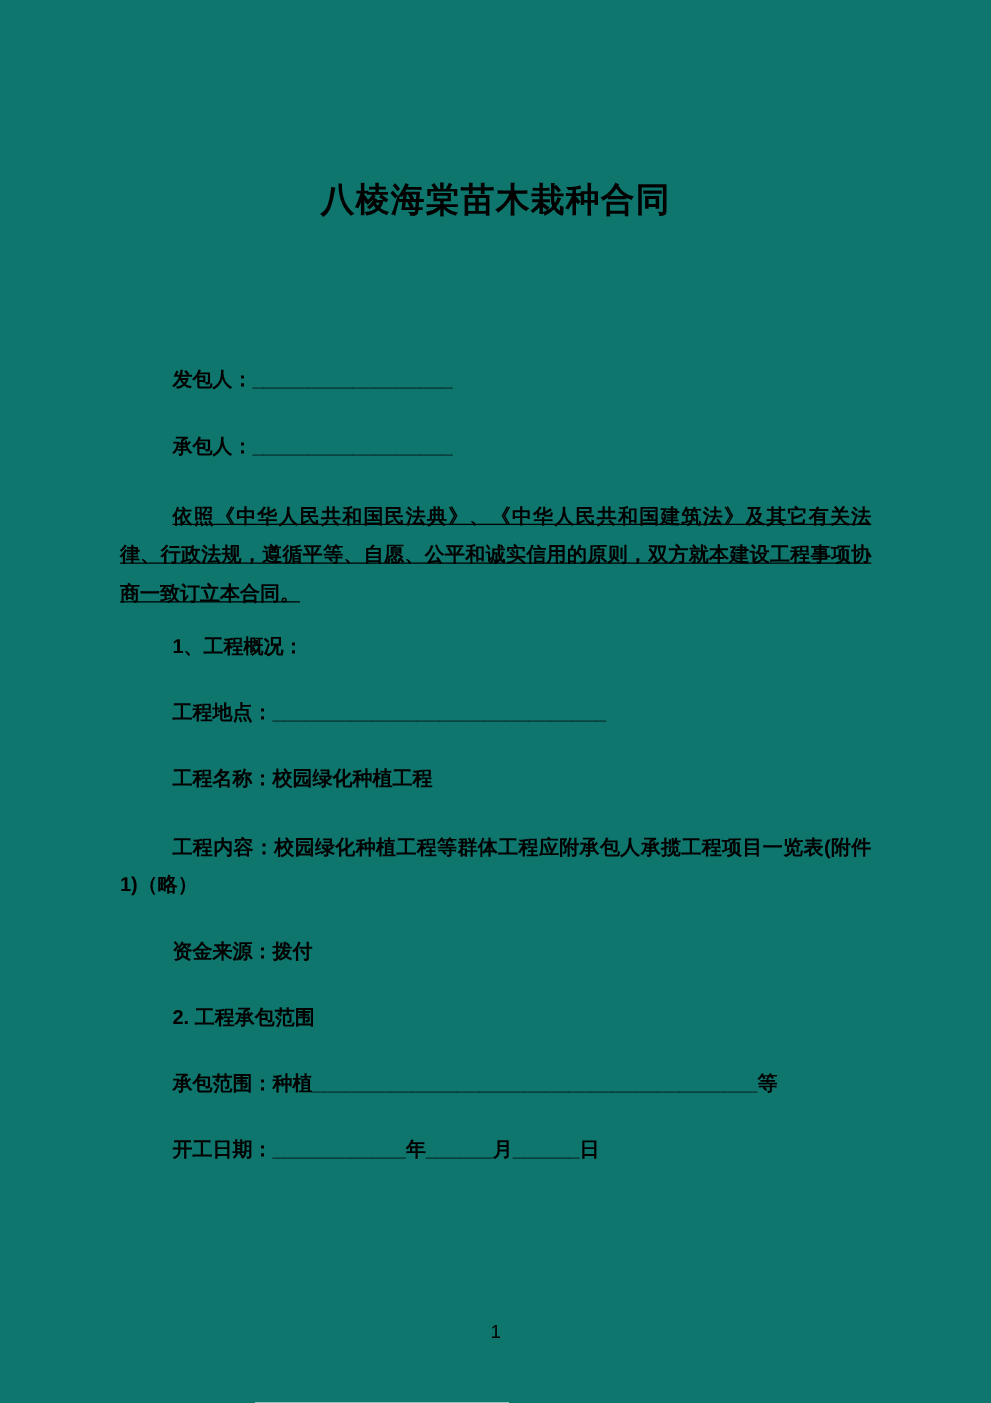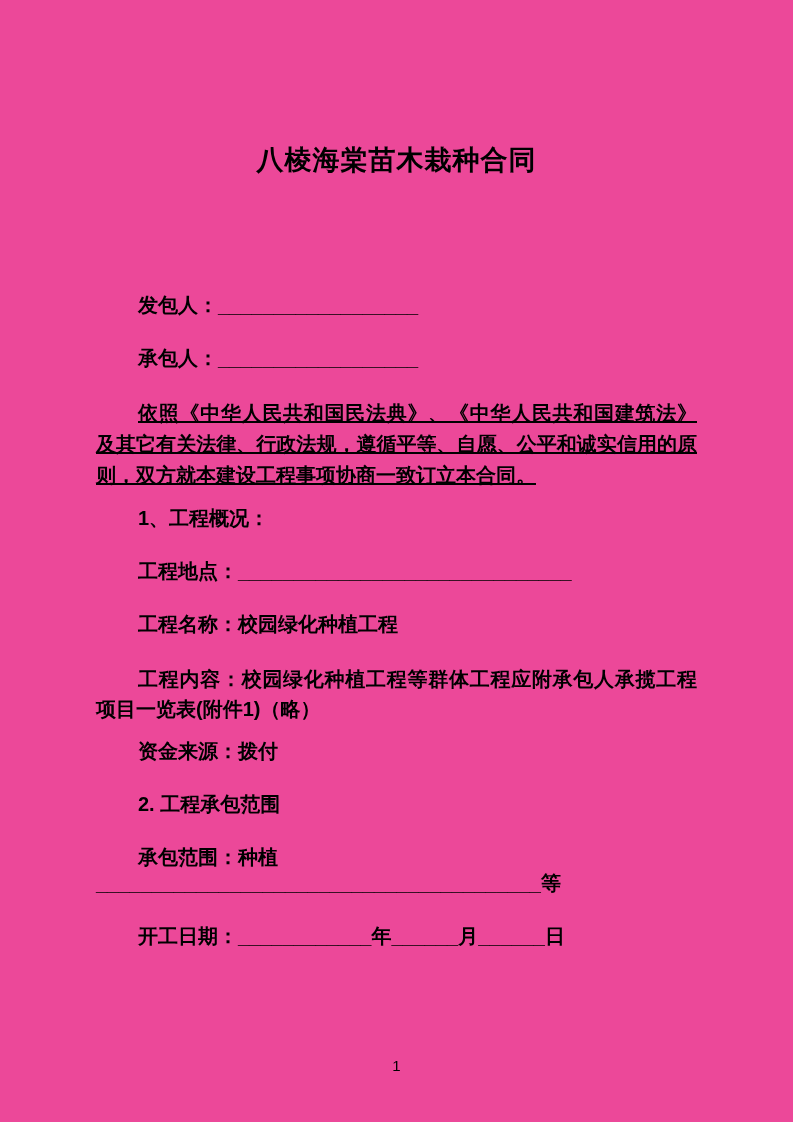--- a/index.html
+++ b/index.html
@@ -5,53 +5,53 @@
   html, body {
     margin: 0;
     padding: 0;
     background: #ffffff;
   }
   .page {
     position: relative;
     width: 793px;
     height: 1122px;
     margin: 0 auto;
-    background: #ec4899;
+    background: #0f766e;
     box-sizing: border-box;
     padding: 96px 96px 0 96px;
     font-family: "Liberation Sans", "DejaVu Sans", sans-serif;
     font-weight: 700;
     color: #000000;
     overflow: hidden;
   }
   .title {
     margin: 46px 0 114px 0;
     font-size: 27px;
     line-height: 36px;
     text-align: center;
     letter-spacing: 1px;
     font-weight: 700;
   }
   .para {
-    font-size: 20px;
+    font-size: 16px;
     line-height: 26px;
     margin: 0 0 27px 0;
     text-indent: 42px;
   }
   .para.wrap {
     line-height: 31px;
     text-align: justify;
   }
   .para.preamble {
     margin-bottom: 14px;
     text-decoration: underline;
   }
   .para.content-wrap {
     line-height: 30px;
-    margin-bottom: 14px;
+    margin-bottom: 25px;
   }
   .blank {
     letter-spacing: 0;
     white-space: nowrap;
   }
   .page-number {
     position: absolute;
     left: 0;
     bottom: 48px;
     width: 100%;

